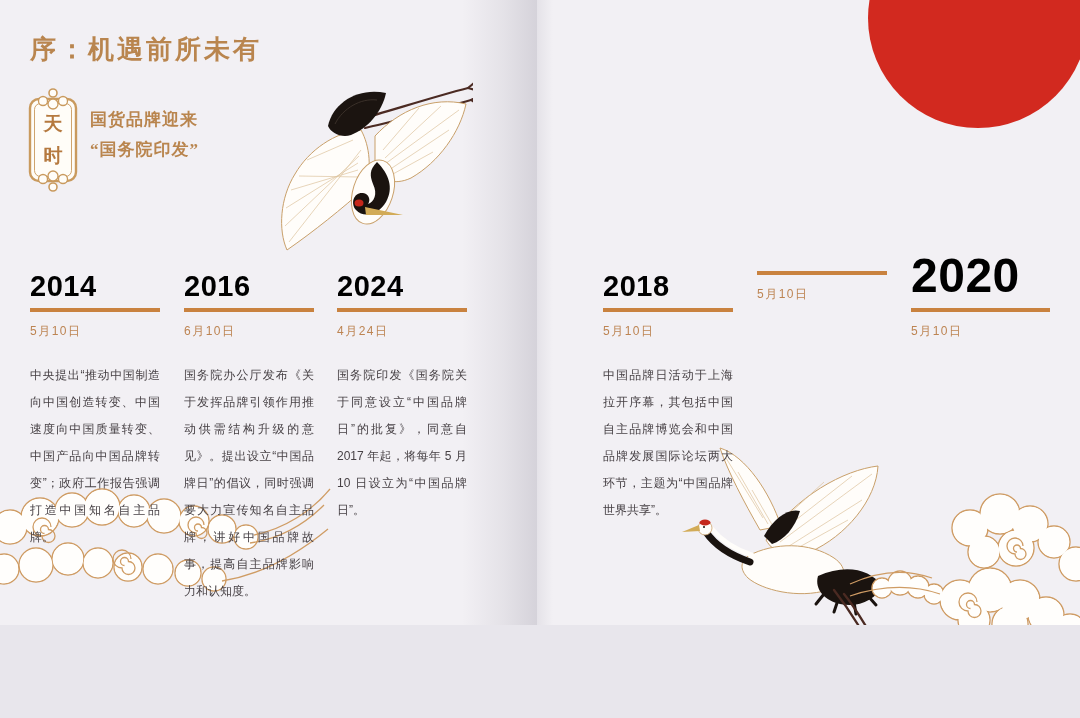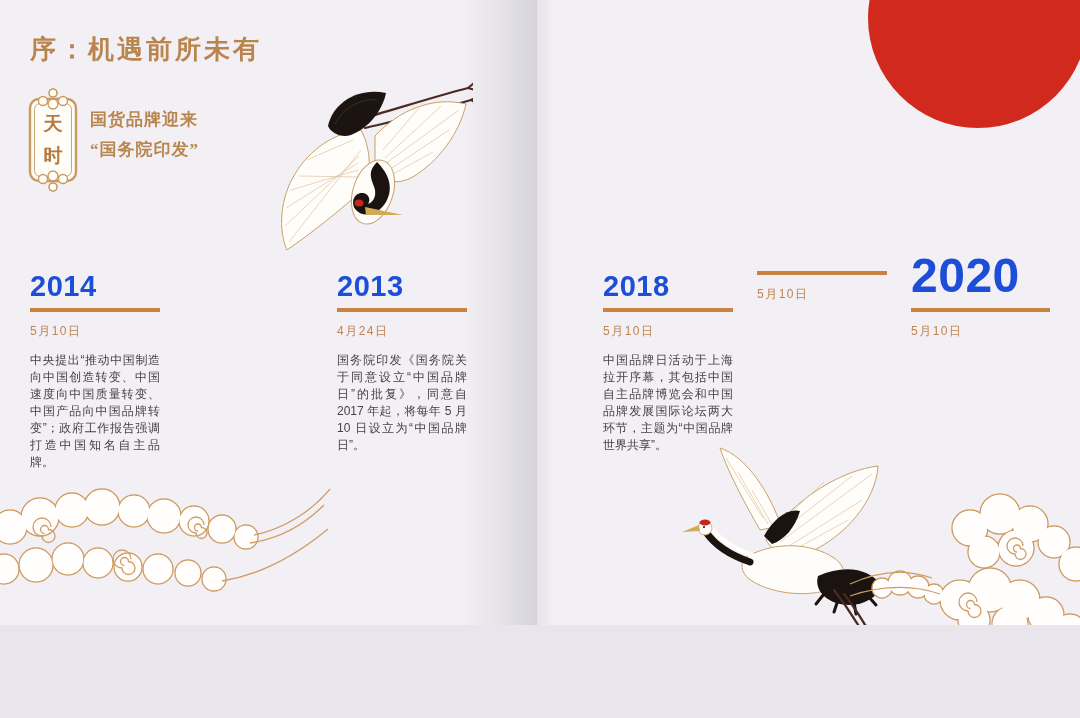--- a/index.html
+++ b/index.html
@@ -22,26 +22,26 @@
   .tagline{position:absolute;left:90px;top:105px;
     font-family:"Liberation Serif","DejaVu Serif",serif;font-weight:bold;
     font-size:17px;line-height:30px;color:#b9854e;letter-spacing:1px;}
   
   .red-sun{position:absolute;left:868px;top:-92px;width:220px;height:220px;
     border-radius:50%;background:#d2291f;}
   
   .col{position:absolute;top:266px;width:130px;}
   .col1{left:30px;} .col2{left:184px;} .col3{left:337px;}
   .col4{left:603px;} .col5{left:757px;} .col6{left:911px;width:139px;}
-  .year{font-weight:bold;color:#1d4ed8;font-size:29px;height:37px;
+  .year{font-weight:bold;color:#000000;font-size:29px;height:37px;
     display:flex;align-items:flex-end;letter-spacing:0.5px;}
   .col6 .year{font-size:48px;}
   .bar{height:4px;background:#c9823f;margin-top:5px;}
   .date{margin-top:11px;font-size:12px;font-weight:normal;color:#bd8452;letter-spacing:1.5px;}
-  .btext{margin-top:12px;font-size:12px;line-height:17px;color:#474145;text-align:justify;}
+  .btext{margin-top:22px;font-size:12px;line-height:27px;color:#474145;text-align:justify;}
   .col6 .btext{color:#c08a50;font-weight:bold;}
   
   .crane-left{position:absolute;left:273px;top:80px;}
   .crane-right{position:absolute;left:648px;top:438px;}
   .cloud-bl{position:absolute;left:-8px;top:485px;}
   .cloud-br{position:absolute;left:848px;top:468px;}
   .cloud-bottom{position:absolute;left:95px;top:690px;}
   svg{display:block;}
 </style>
 </head>
@@ -282,23 +282,29 @@
     </g>
   </svg>
 
   <article class="col col1">
     <div class="year">2014</div>
     <div class="bar"></div>
     <div class="date">5月10日</div>
     <div class="btext">中央提出“推动中国制造向中国创造转变、中国速度向中国质量转变、中国产品向中国品牌转变”；政府工作报告强调打造中国知名自主品牌。</div>
   </article>
 
+  <article class="col col2">
+    <div class="year">2016</div>
+    <div class="bar"></div>
+    <div class="date">6月10日</div>
+    <div class="btext">国务院办公厅发布《关于发挥品牌引领作用推动供需结构升级的意见》。提出设立“中国品牌日”的倡议，同时强调要大力宣传知名自主品牌，讲好中国品牌故事，提高自主品牌影响力和认知度。</div>
+  </article>
 
   <article class="col col3">
-    <div class="year">2013</div>
+    <div class="year">2024</div>
     <div class="bar"></div>
     <div class="date">4月24日</div>
     <div class="btext">国务院印发《国务院关于同意设立“中国品牌日”的批复》，同意自 2017 年起，将每年 5 月 10 日设立为“中国品牌日”。</div>
   </article>
 
   <article class="col col4">
     <div class="year">2018</div>
     <div class="bar"></div>
     <div class="date">5月10日</div>
     <div class="btext">中国品牌日活动于上海拉开序幕，其包括中国自主品牌博览会和中国品牌发展国际论坛两大环节，主题为“中国品牌 世界共享”。</div>

